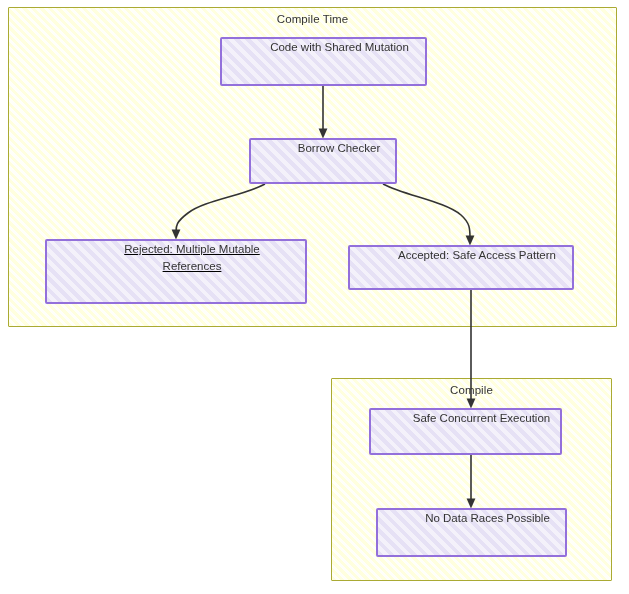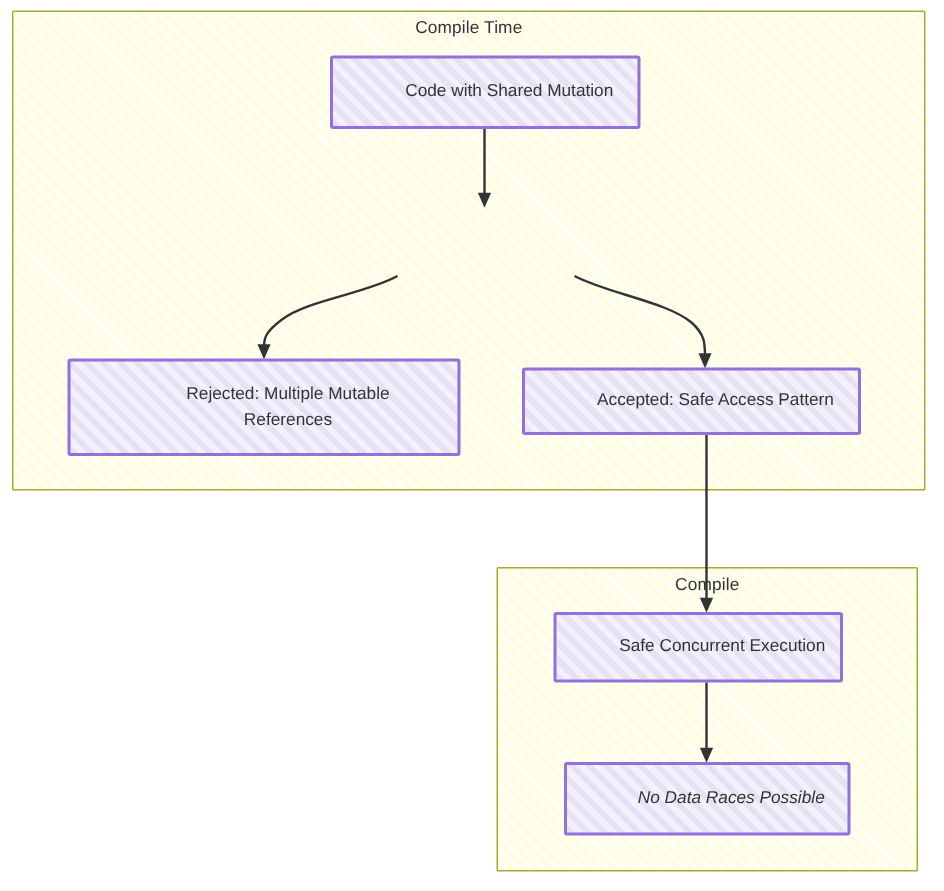--- a/index.html
+++ b/index.html
@@ -72,39 +72,38 @@
     background-color: #e6e1f5;
     background-image: repeating-linear-gradient(
         45deg,
         rgba(255,255,255,0) 0px,
         rgba(255,255,255,0) 4px,
         rgba(255,255,255,0.55) 4px,
         rgba(255,255,255,0.55) 8px
     );
     border-radius: 2px;
     display: flex;
-    align-items: center;
     justify-content: center;
     text-align: center;
     padding-left: 32px;
   }
   .node-label {
     font-size: 11.5px;
     color: #333333;
     line-height: 17px;
     padding: 0 6px;
     white-space: pre-line;
   }
 
   #node-code-shared-mutation { left: 220px; top: 37px;  width: 207px; height: 49px; }
   #node-borrow-checker       { left: 249px; top: 138px; width: 148px; height: 46px; }
-  #node-rejected             { left: 45px;  top: 239px; width: 262px; height: 65px; }
+  #node-rejected             { left: 45px;  top: 239px; width: 262px; height: 65px; text-decoration: underline; }
   #node-accepted             { left: 348px; top: 245px; width: 226px; height: 45px; }
   #node-safe-concurrent      { left: 369px; top: 408px; width: 193px; height: 47px; }
-  #node-no-data-races        { left: 376px; top: 508px; width: 191px; height: 49px; font-style: italic; }
+  #node-no-data-races        { left: 376px; top: 508px; width: 191px; height: 49px; }
 
   
   #edge-layer {
     position: absolute;
     left: 0;
     top: 0;
     width: 629px;
     height: 594px;
     pointer-events: none;
   }
@@ -156,20 +155,23 @@
     <g>
       <path class="edge-path" d="M 471,455 L 471,501"></path>
       <path class="edge-head" d="M 471,508.5 L 466.6,498.5 L 475.4,498.5 Z"></path>
     </g>
   </svg>
 
   <div class="node" id="node-code-shared-mutation">
     <span class="node-label">Code with Shared Mutation</span>
   </div>
 
+  <div class="node" id="node-borrow-checker">
+    <span class="node-label">Borrow Checker</span>
+  </div>
 
   <div class="node" id="node-rejected">
     <span class="node-label">Rejected: Multiple Mutable
 References</span>
   </div>
 
   <div class="node" id="node-accepted">
     <span class="node-label">Accepted: Safe Access Pattern</span>
   </div>
 

